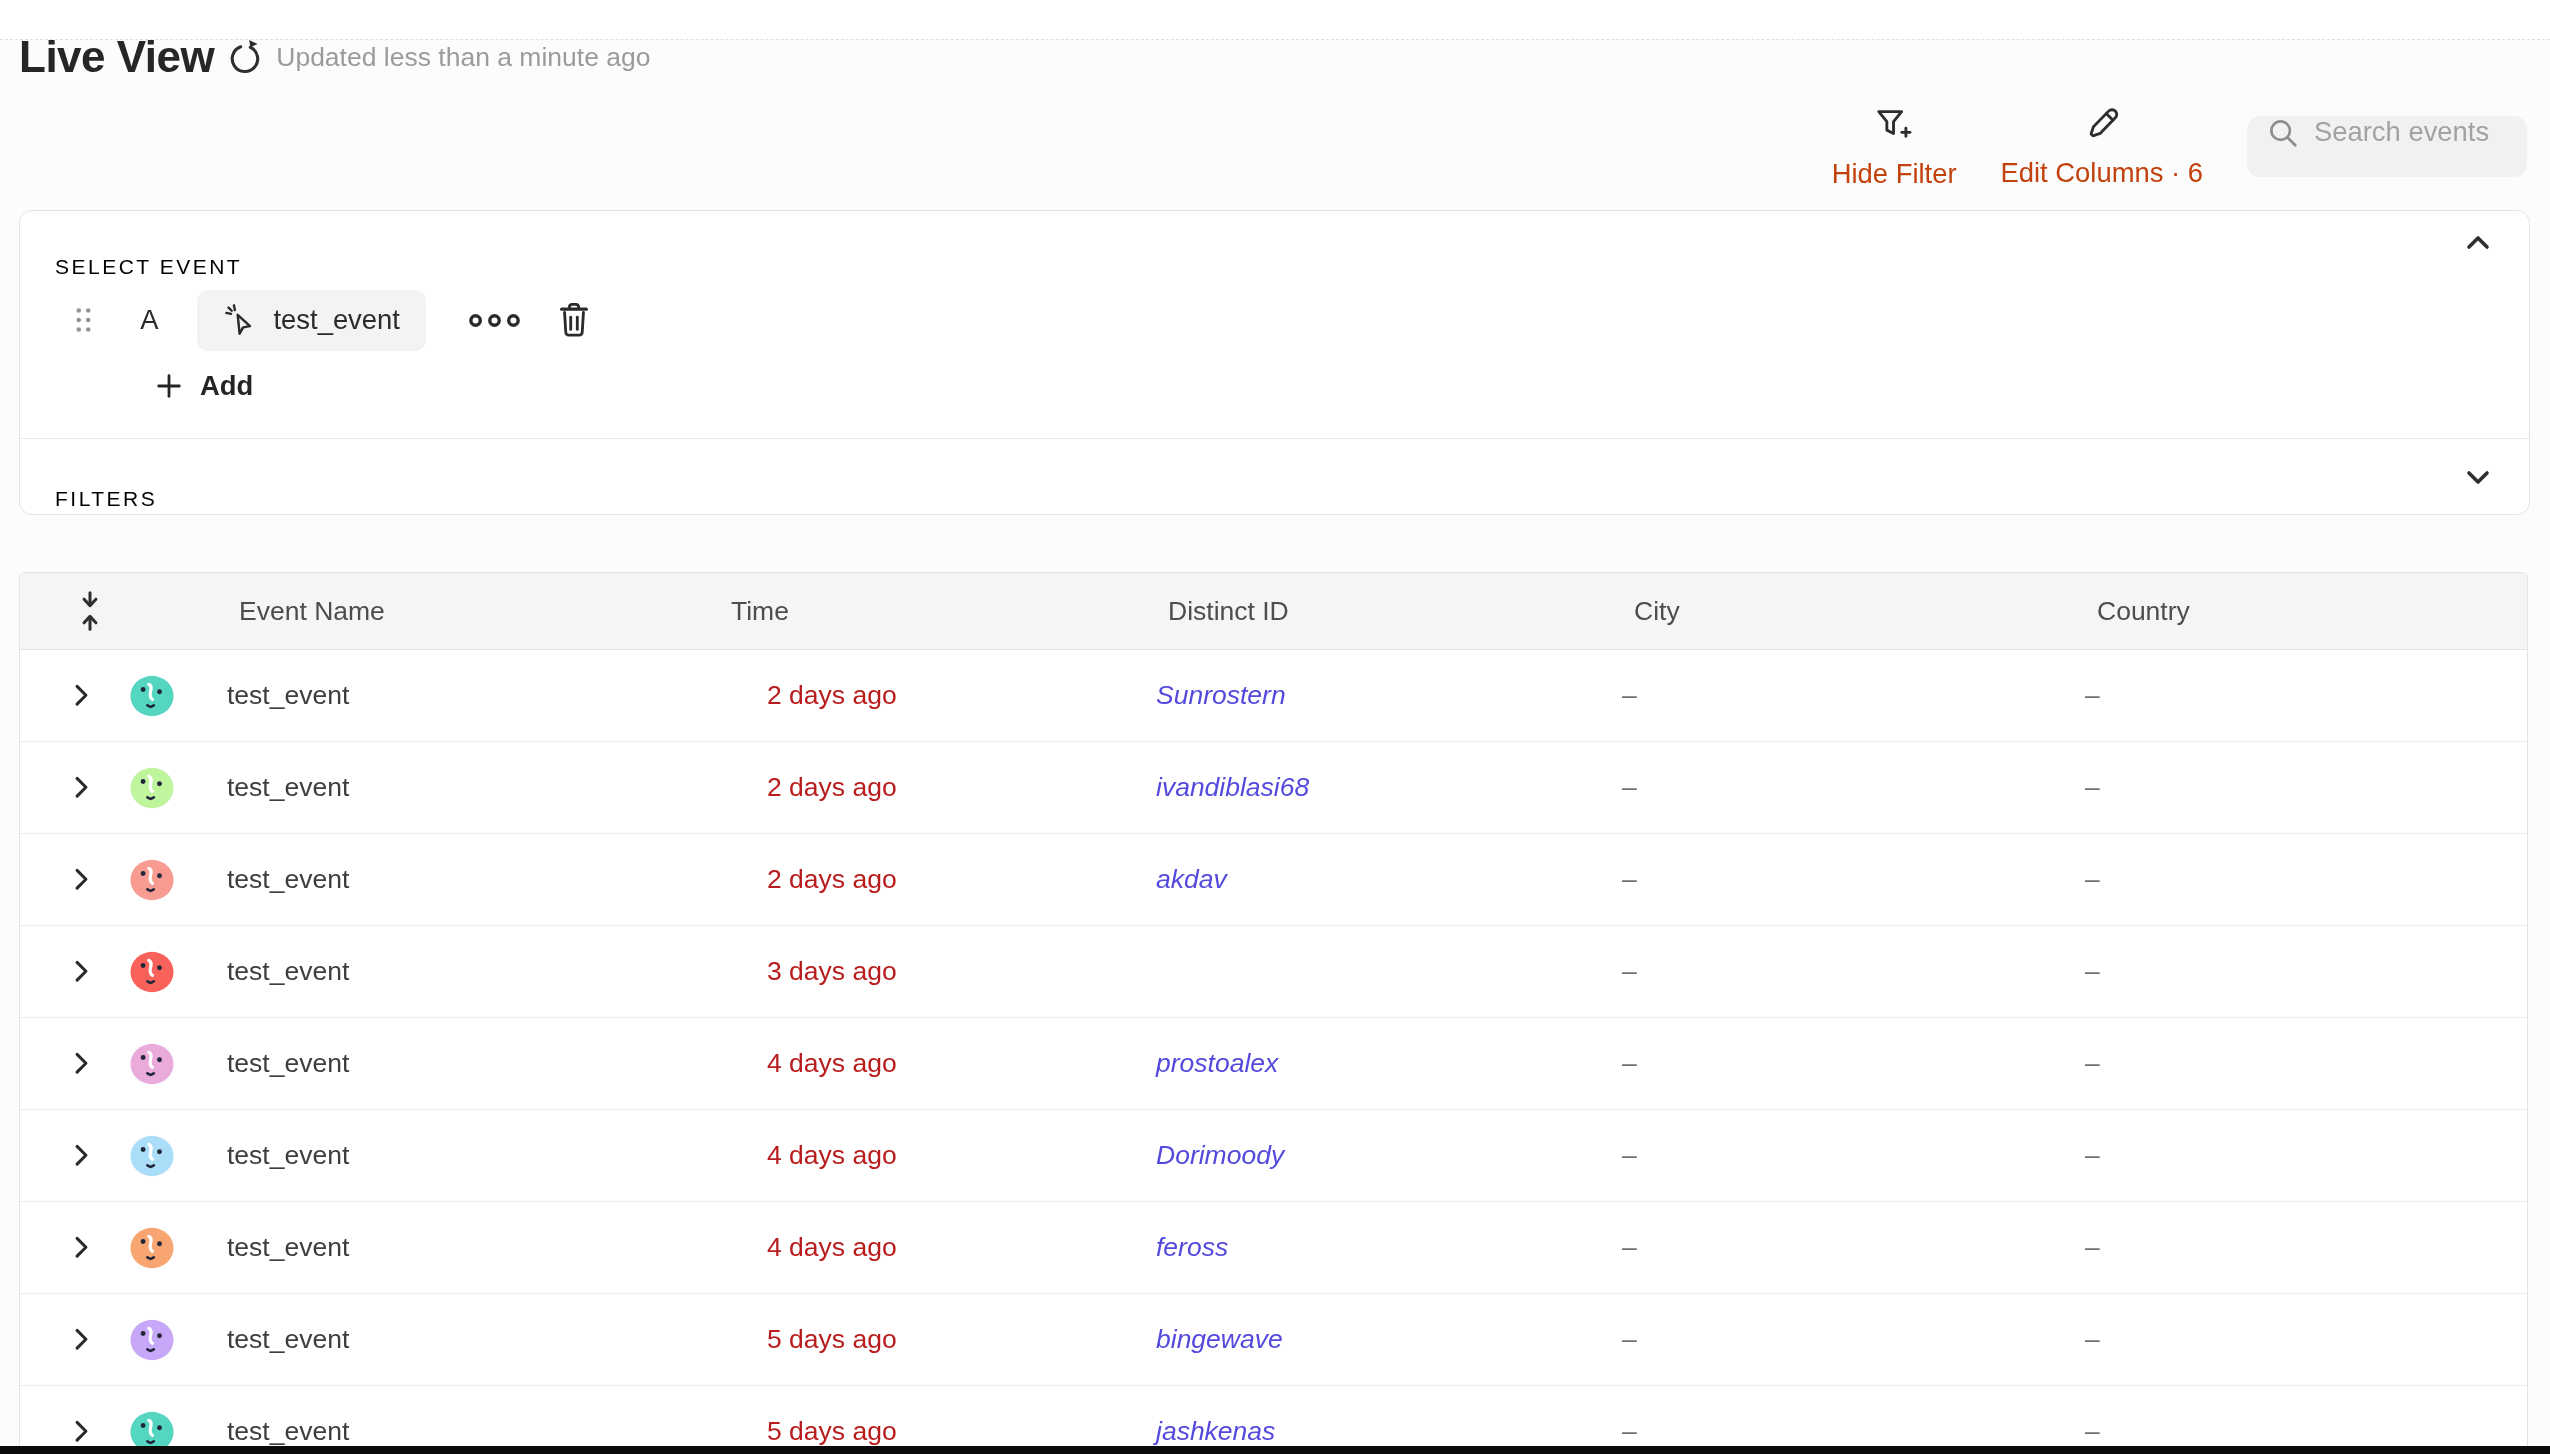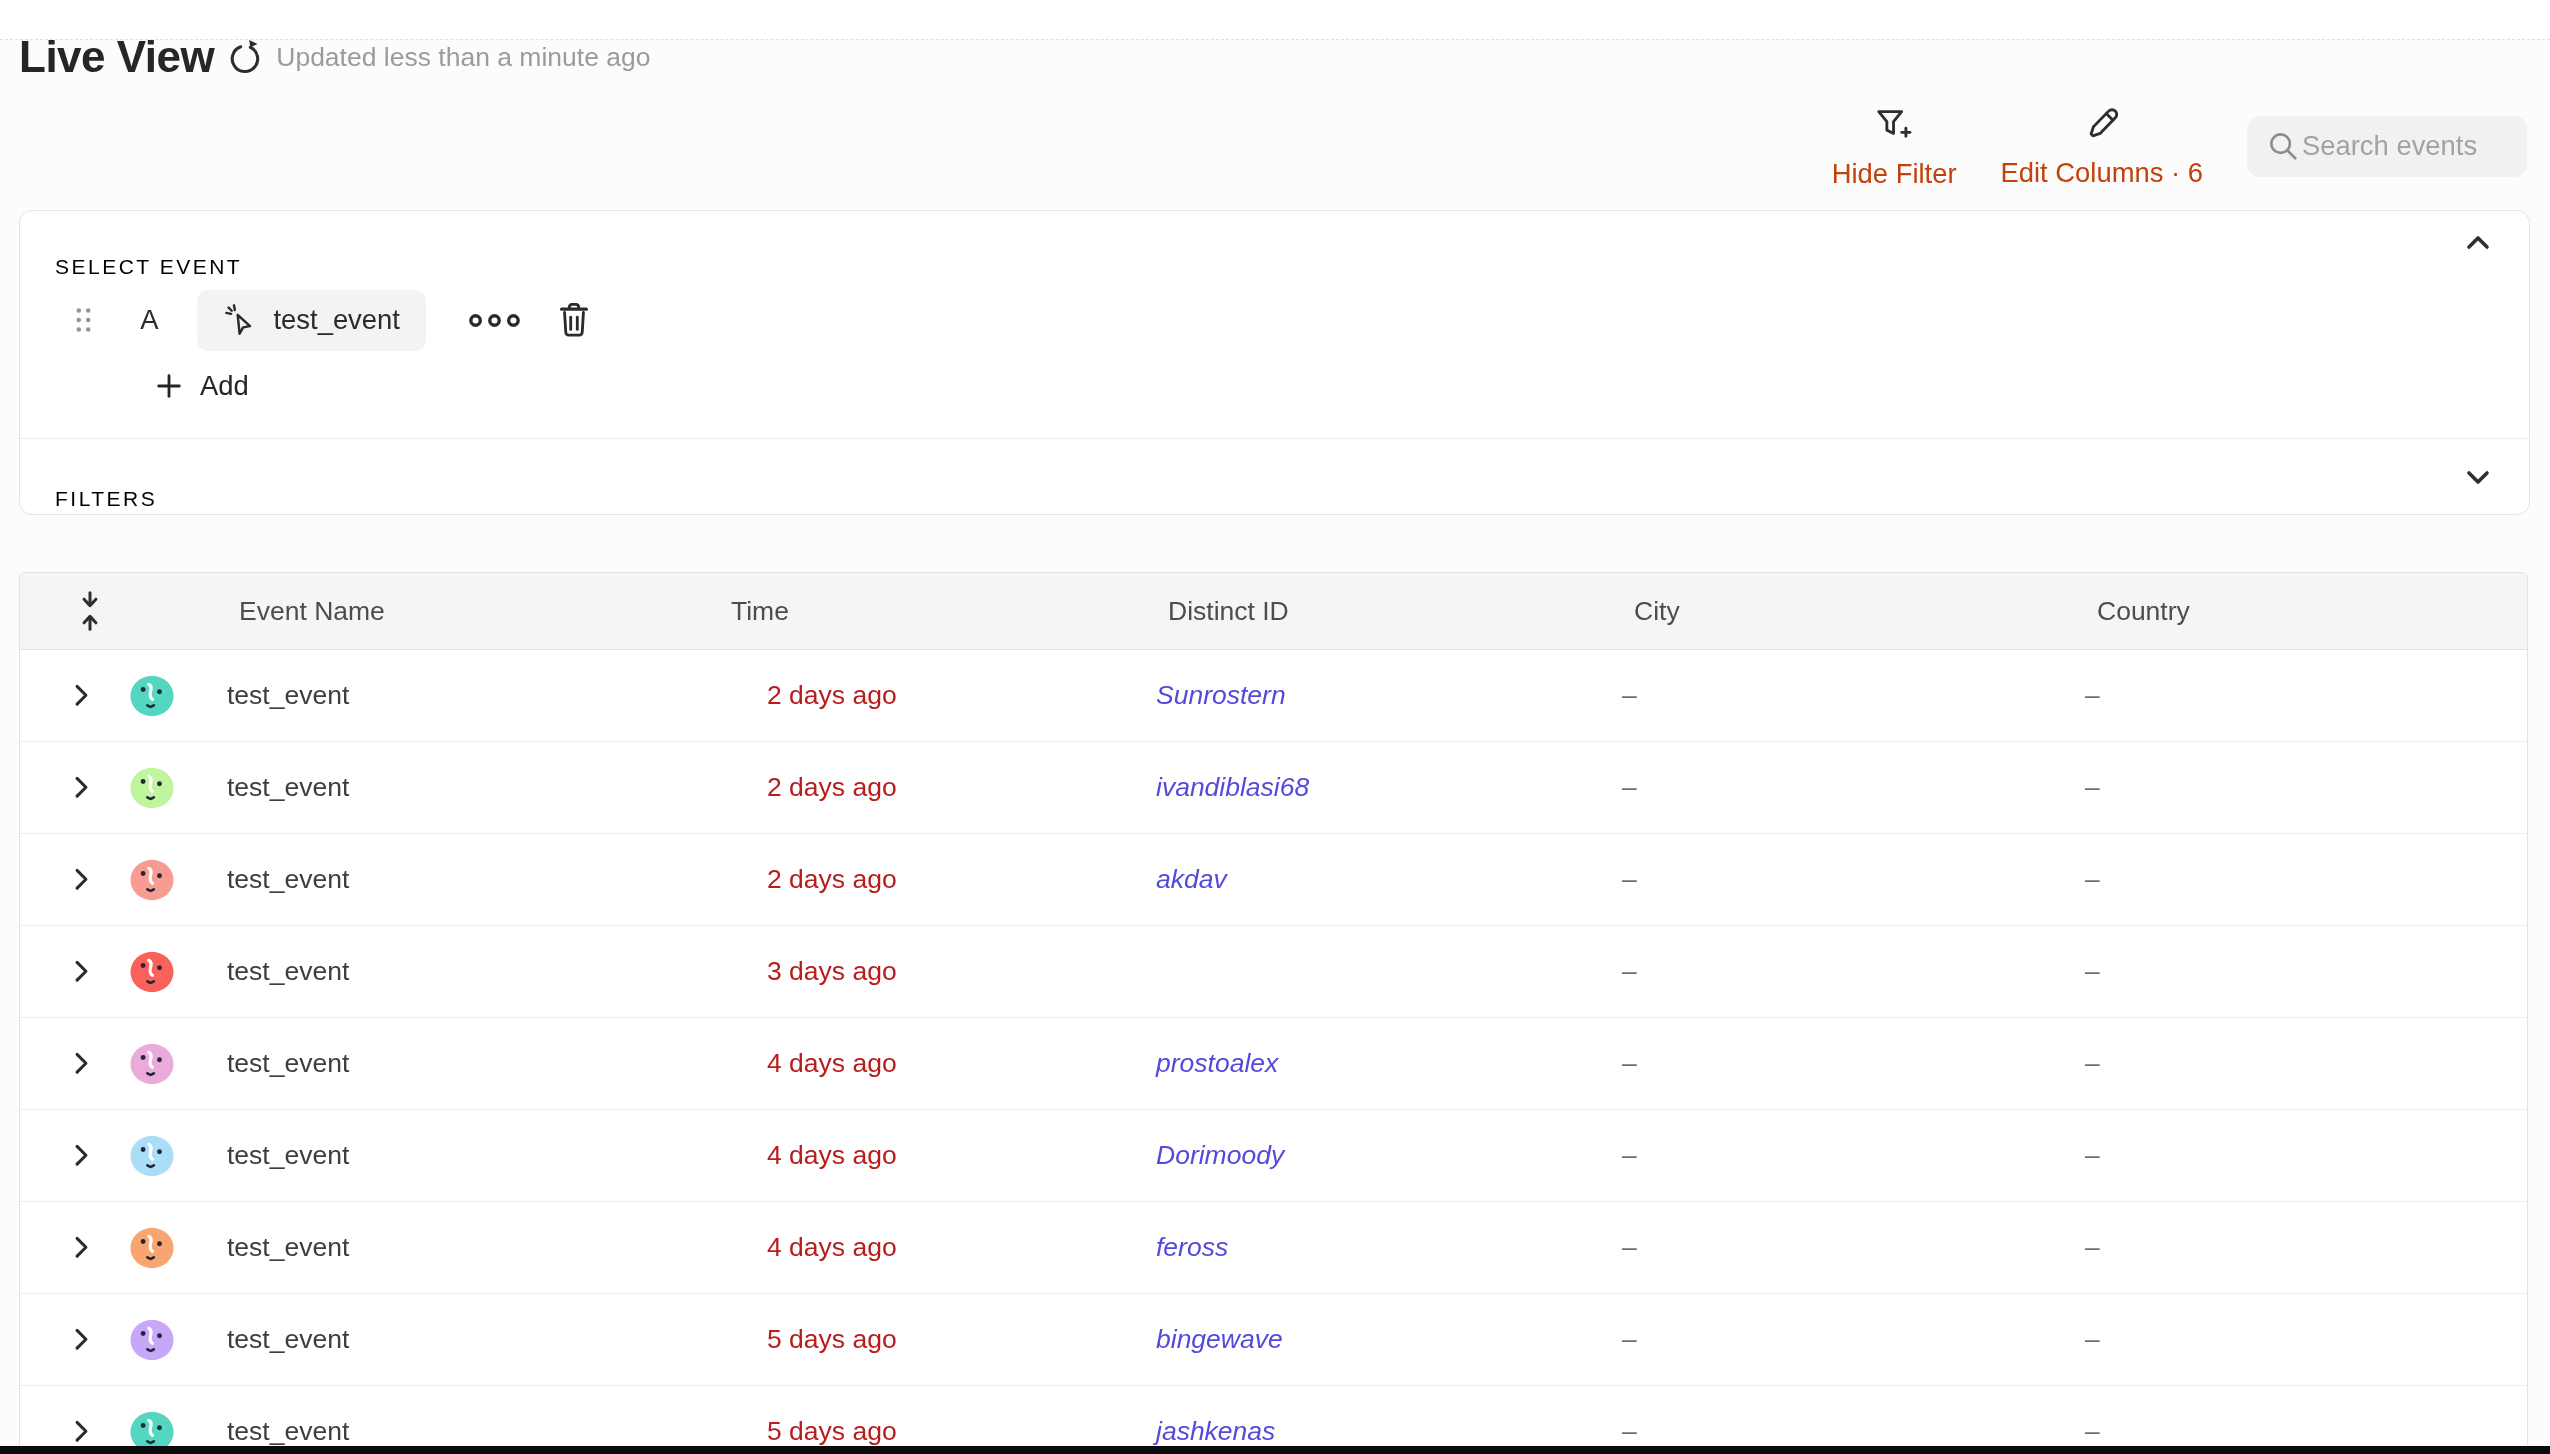--- a/index.html
+++ b/index.html
@@ -33,21 +33,21 @@
     position: absolute; top: 115px; right: 23px;
     display: flex; align-items: center; gap: 44px; height: 62px;
   }
   .tool-btn {
     display: flex; align-items: center; gap: 15px;
     background: none; border: none; cursor: pointer;
     font-family: inherit; font-size: 27.4px; font-weight: 500; color: #c2410c; flex-direction: column;
   }
   .search-box {
     width: 280px; height: 61px; background: #f1f1f1; border-radius: 13.2px;
-    display: flex; align-items: center; gap: 2px; padding: 0 19px;
+    display: flex; align-items: flex-start; gap: 14px; padding: 0 19px;
   }
   .search-box input {
     flex: 1; min-width: 0; border: none; background: transparent; outline: none;
     font-family: inherit; font-size: 27.4px; color: #444;
   }
   .search-box input::placeholder { color: #a2a2a2; }
 
   
   .card {
     position: absolute; left: 19px; top: 210px; width: 2511px;
@@ -71,21 +71,21 @@
     background: #f3f3f3; border: none; border-radius: 11.4px; cursor: pointer;
     display: flex; align-items: center; gap: 16px;
     font-family: inherit; font-size: 27.4px; font-weight: 500; color: #2b2b2b;
   }
   .more-btn { margin-left: 42px; }
   .trash-btn { margin-left: 36px; }
   .add-row { position: absolute; left: 134px; top: 159px; }
   .add-btn {
     display: flex; align-items: center; gap: 16px;
     background: none; border: none; cursor: pointer;
-    font-family: inherit; font-size: 27.4px; font-weight: 400; color: #242424;
+    font-family: inherit; font-size: 27.4px; font-weight: 700; color: #242424;
   }
   .section-filters { position: relative; height: 76px; border-top: 0.9px solid #ececec; }
   .section-filters .section-label { top: 50%; transform: translateY(-50%); }
   .section-filters .section-chevron { top: 19px; }
 
   
   .events-table {
     position: absolute; left: 19px; top: 572px; width: 2509px; height: 883px;
     background: #fff; border: 0.9px solid #e3e3e3; border-bottom: none;
     border-radius: 5.7px 5.7px 0 0; overflow: hidden;

